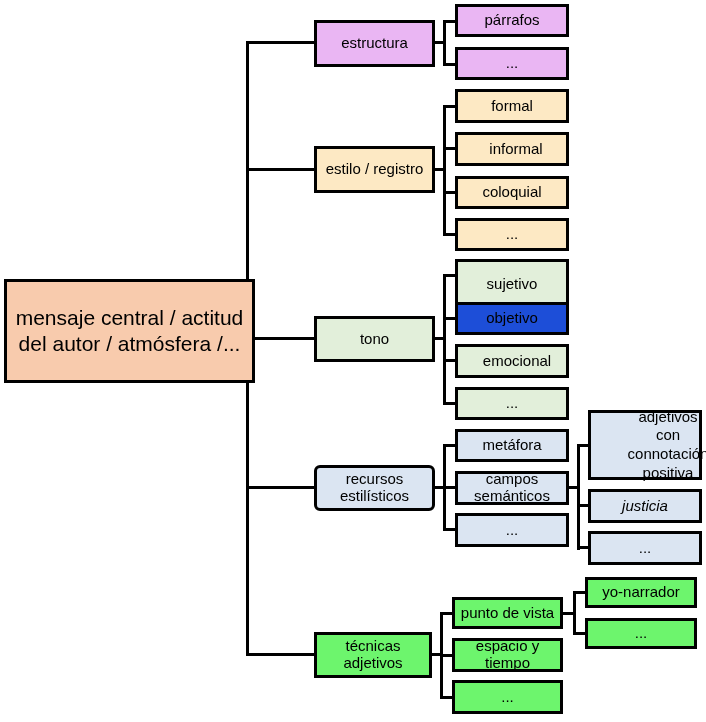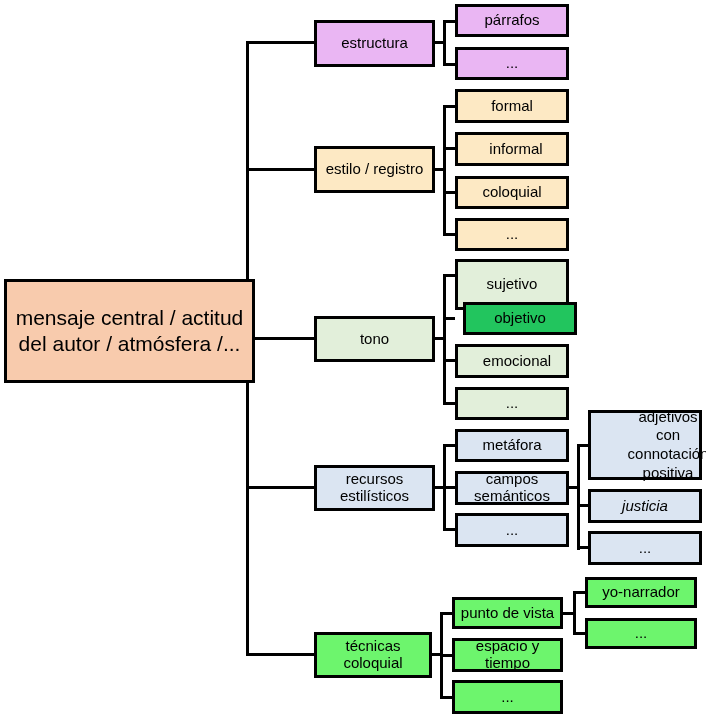--- a/index.html
+++ b/index.html
@@ -96,32 +96,32 @@
   <div class="box" style="left: 455px; top: 47px; width: 114px; height: 33px; background-color: rgb(234, 182, 243);">...</div>
 
   <div class="box" style="left: 314px; top: 146px; width: 121px; height: 47px; background-color: rgb(253, 233, 196);">estilo / registro</div>
   <div class="box" style="left: 455px; top: 89px; width: 114px; height: 34px; background-color: rgb(253, 233, 196);">formal</div>
   <div class="box" style="left: 455px; top: 132px; width: 114px; height: 34px; background-color: rgb(253, 233, 196); padding-left: 10px;">informal</div>
   <div class="box" style="left: 455px; top: 176px; width: 114px; height: 33px; background-color: rgb(253, 233, 196);">coloquial</div>
   <div class="box" style="left: 455px; top: 218px; width: 114px; height: 33px; background-color: rgb(253, 233, 196);">...</div>
 
   <div class="box" style="left: 314px; top: 316px; width: 121px; height: 46px; background-color: rgb(226, 239, 218);">tono</div>
   <div class="box" style="left: 455px; top: 259px; width: 114px; height: 51px; background-color: rgb(226, 239, 218);">sujetivo</div>
-  <div class="box" style="left: 455px; top: 302px; width: 114px; height: 33px; background-color: #22c55e; margin-left: 8px;">objetivo</div>
+  <div class="box" style="left: 455px; top: 302px; width: 114px; height: 33px; background-color: #1d4ed8;">objetivo</div>
   <div class="box" style="left: 455px; top: 344px; width: 114px; height: 34px; background-color: rgb(226, 239, 218); padding-left: 12px;">emocional</div>
   <div class="box" style="left: 455px; top: 387px; width: 114px; height: 33px; background-color: rgb(226, 239, 218);">...</div>
 
-  <div class="box" style="left: 314px; top: 465px; width: 121px; height: 46px; background-color: rgb(219, 229, 242);">recursos estilísticos</div>
+  <div class="box" style="left: 314px; top: 465px; width: 121px; height: 46px; background-color: rgb(219, 229, 242); border-radius: 6px;">recursos estilísticos</div>
   <div class="box" style="left: 455px; top: 429px; width: 114px; height: 33px; background-color: rgb(219, 229, 242);">metáfora</div>
   <div class="box" style="left: 455px; top: 471px; width: 114px; height: 34px; background-color: rgb(219, 229, 242);">campos semánticos</div>
   <div class="box" style="left: 455px; top: 513px; width: 114px; height: 34px; background-color: rgb(219, 229, 242);">...</div>
   <div class="box grand-tall" style="left: 588px; top: 410px; width: 114px; height: 70px; background-color: rgb(219, 229, 242);">adjetivos con connotación positiva</div>
   <div class="box" style="left: 588px; top: 489px; width: 114px; height: 34px; background-color: rgb(219, 229, 242); font-style: italic;">justicia</div>
   <div class="box" style="left: 588px; top: 531px; width: 114px; height: 34px; background-color: rgb(219, 229, 242);">...</div>
 
-  <div class="box" style="left: 314px; top: 632px; width: 118px; height: 46px; background-color: rgb(109, 245, 109);">técnicas coloquial</div>
+  <div class="box" style="left: 314px; top: 632px; width: 118px; height: 46px; background-color: rgb(109, 245, 109);">técnicas adjetivos</div>
   <div class="box" style="left: 452px; top: 597px; width: 111px; height: 32px; background-color: rgb(109, 245, 109);">punto de vista</div>
   <div class="box" style="left: 452px; top: 638px; width: 111px; height: 34px; background-color: rgb(109, 245, 109);">espacio y tiempo</div>
   <div class="box" style="left: 452px; top: 680px; width: 111px; height: 34px; background-color: rgb(109, 245, 109);">...</div>
   <div class="box" style="left: 585px; top: 577px; width: 112px; height: 31px; background-color: rgb(109, 245, 109);">yo-narrador</div>
   <div class="box" style="left: 585px; top: 618px; width: 112px; height: 31px; background-color: rgb(109, 245, 109);">...</div>
 
 </div>
 
 </body></html>

